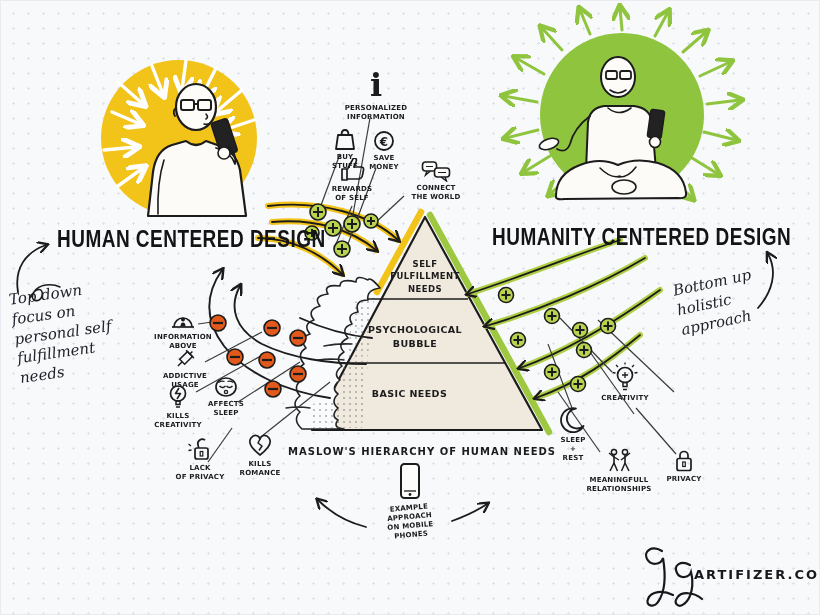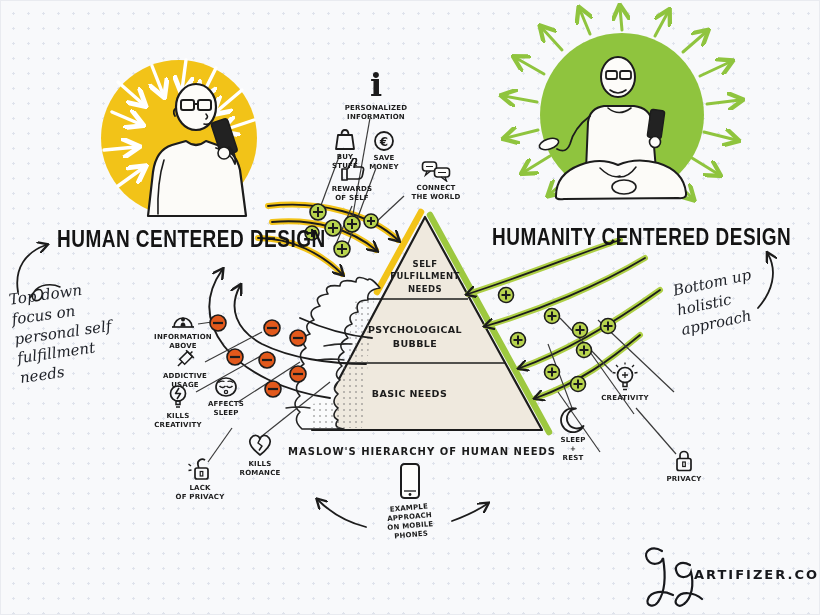--- a/index.html
+++ b/index.html
@@ -389,21 +389,21 @@
 SLEEP</span>
   </div>
   <div class="item" style="left:224px;top:432px;width:72px;">
     <svg class="ic" width="26" height="26" viewBox="0 0 26 26">
       <path d="M13,23 C4,16 1,10 4,6 C7,2 12,3 13,7 C14,3 19,2 22,6 C25,10 22,16 13,23 Z" fill="none" stroke="#1c1c1c" stroke-width="1.7" stroke-linejoin="round"></path>
       <path d="M13,7 l-2,4 l4,3 l-3,4.5" fill="none" stroke="#1c1c1c" stroke-width="1.5" stroke-linejoin="round"></path>
     </svg>
     <span class="txt">KILLS
 ROMANCE</span>
   </div>
-  <div class="item" style="left:166px;top:456px;width:68px;justify-content:space-between;">
+  <div class="item" style="left:166px;top:436px;width:68px;justify-content:space-between;">
     <svg class="ic" width="26" height="26" viewBox="0 0 26 26">
       <rect x="8" y="12" width="13" height="11" rx="2" fill="none" stroke="#1c1c1c" stroke-width="1.7"></rect>
       <path d="M11,12 V9 a4.5,4.5 0 0,1 8,-3" fill="none" stroke="#1c1c1c" stroke-width="1.7" transform="rotate(-14 11 9)"></path>
       <rect x="13.2" y="15.5" width="2.6" height="4.5" fill="none" stroke="#1c1c1c" stroke-width="1.2"></rect>
       <path d="M4,10 l-2.5,-2 M4.5,14 l-3,0.5" stroke="#1c1c1c" stroke-width="1.3"></path>
     </svg>
     <span class="txt">LACK
 OF PRIVACY</span>
   </div>
 
@@ -418,20 +418,31 @@
   <div class="item" style="left:592px;top:362px;width:66px;">
     <svg class="ic" width="28" height="30" viewBox="0 0 28 30">
       <circle cx="14" cy="13" r="7.5" fill="none" stroke="#1c1c1c" stroke-width="1.7"></circle>
       <path d="M12,20.5 h4 v4 h-4 z" fill="none" stroke="#1c1c1c" stroke-width="1.5"></path>
       <line x1="12" y1="27.5" x2="16" y2="27.5" stroke="#1c1c1c" stroke-width="1.5"></line>
       <path d="M14,2.5 v-2 M7,5 l-2,-2 M21,5 l2,-2 M4.5,11 l-3,-0.5 M23.5,11 l3,-0.5" stroke="#1c1c1c" stroke-width="1.3"></path>
       <path d="M11,13 h6 M14,10 v6" stroke="#1c1c1c" stroke-width="1.3"></path>
     </svg>
     <span class="txt">CREATIVITY</span>
   </div>
+  <div class="item" style="left:572px;top:448px;width:94px;">
+    <svg class="ic" width="30" height="26" viewBox="0 0 30 26">
+      <circle cx="10" cy="4" r="2.6" fill="none" stroke="#1c1c1c" stroke-width="1.5"></circle>
+      <circle cx="21" cy="4" r="2.6" fill="none" stroke="#1c1c1c" stroke-width="1.5"></circle>
+      <path d="M10,7 v8 M21,7 v8" stroke="#1c1c1c" stroke-width="1.6"></path>
+      <path d="M10,9 l-5,-4 M10,9 l5,3 M21,9 l5,-4 M21,9 l-4,3" stroke="#1c1c1c" stroke-width="1.4"></path>
+      <path d="M10,15 l-4,8 M10,15 l3.5,8 M21,15 l-3.5,8 M21,15 l4,8" stroke="#1c1c1c" stroke-width="1.5"></path>
+    </svg>
+    <span class="txt">MEANINGFULL
+RELATIONSHIPS</span>
+  </div>
   <div class="item" style="left:654px;top:448px;width:60px;">
     <svg class="ic" width="22" height="25" viewBox="0 0 22 25">
       <rect x="4" y="10.5" width="14" height="12" rx="2" fill="none" stroke="#1c1c1c" stroke-width="1.7"></rect>
       <path d="M7,10.5 V7.5 a4,4 0 0,1 8,0 v3" fill="none" stroke="#1c1c1c" stroke-width="1.7"></path>
       <rect x="9.7" y="14" width="2.6" height="4.5" fill="none" stroke="#1c1c1c" stroke-width="1.2"></rect>
     </svg>
     <span class="txt">PRIVACY</span>
   </div>
 
   <div class="pyr-lbl" style="left:383px;top:258px;width:84px;">SELF

